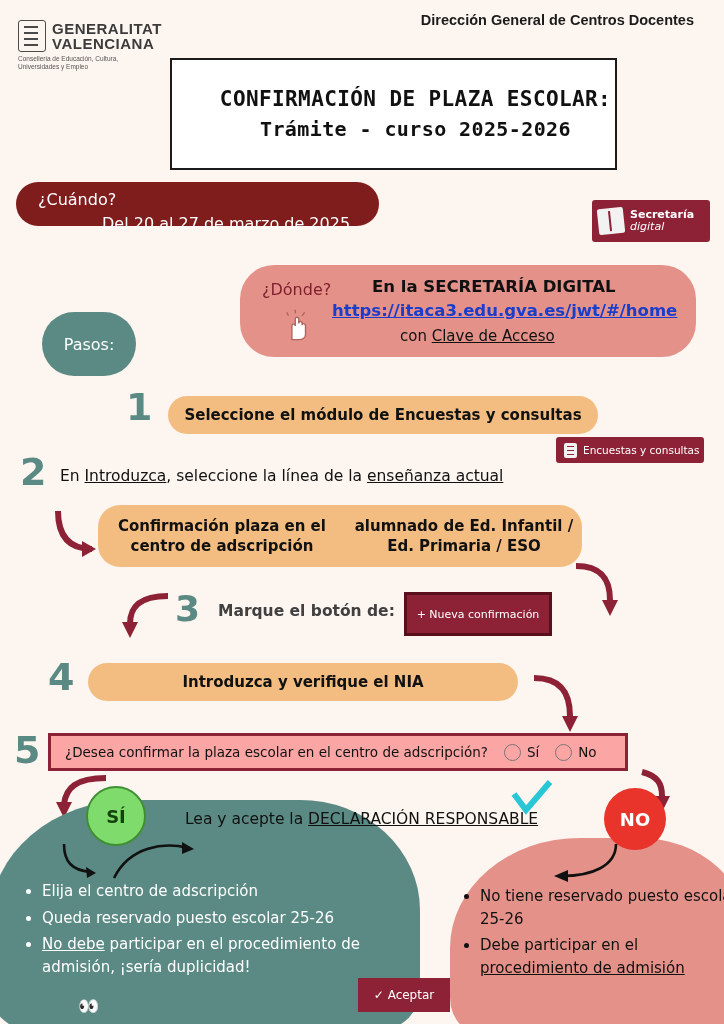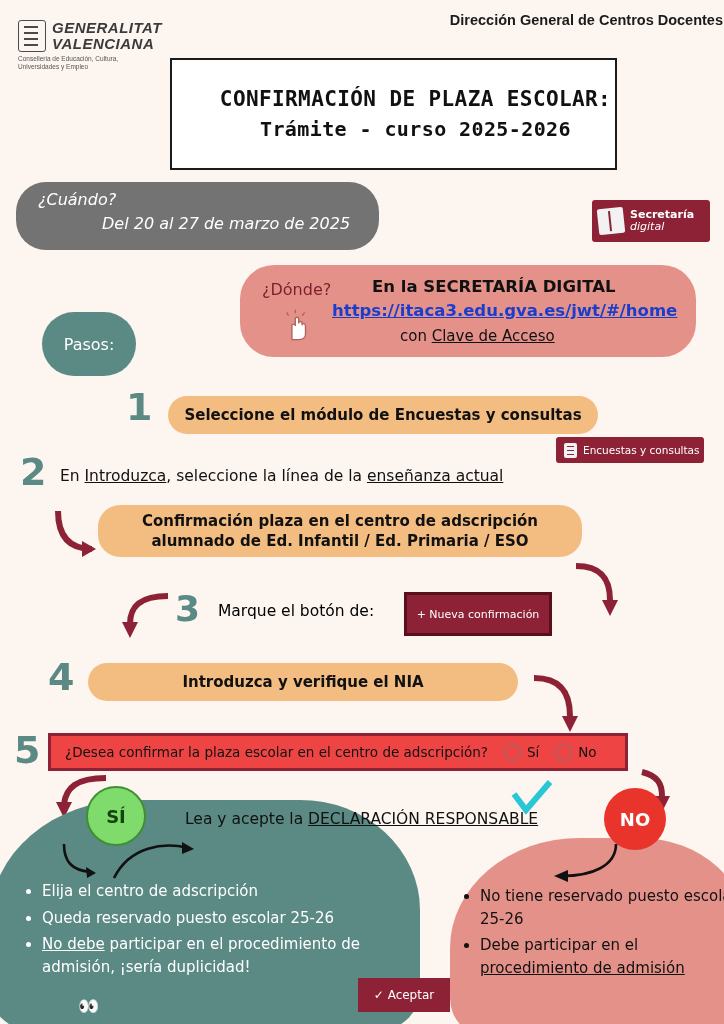--- a/index.html
+++ b/index.html
@@ -23,24 +23,24 @@
     font-size:6.5px;color:#555;line-height:1.25;margin-top:3px;
   }
   .logo-mark{
     width:26px;height:30px;border:1.6px solid #4a4a4a;border-radius:3px;
     display:inline-block;vertical-align:middle;margin-right:6px;position:relative;
   }
   .logo-mark:before{
     content:"";position:absolute;left:5px;top:5px;width:14px;height:1.6px;background:#4a4a4a;
     box-shadow:0 6px 0 #4a4a4a,0 12px 0 #4a4a4a,0 18px 0 #4a4a4a;
   }
-  .logo-row{display:flex;align-items:flex-start;font-style:italic;}
+  .logo-row{display:flex;align-items:flex-end;}
 
   #dept-title{
-    right:1px;top:12px;text-align:right;
+    right:30px;top:12px;text-align:right;
     font-family:"Liberation Sans",sans-serif;
     font-size:14.5px;font-weight:bold;color:#1b1b1b;
   }
 
   
   #banner{
     left:170px;top:58px;width:443px;height:108px;
     border:2.5px solid #1b1b1b;background:#ffffff;border-radius:2px;
     display:flex;align-items:center;justify-content:center;
   }
@@ -53,22 +53,22 @@
   #banner .l2{font-size:20px;font-weight:bold;letter-spacing:.4px;margin-top:4px;}
   .scroll-bar{position:absolute;top:58px;width:18px;height:108px;border:2.5px solid #1b1b1b;background:#fff;}
   .scroll-bar.left{left:170px;}
   .scroll-bar.right{left:595px;}
   .scroll-bar:after{
     content:"";position:absolute;left:6px;top:6px;width:2px;height:96px;background:#1b1b1b;opacity:.6;
   }
 
   
   #cuando{
-    left:16px;top:182px;width:363px;height:68px;
-    background:#737373;border-radius:30px;color:#fff;font-style:italic;
+    left:16px;top:182px;width:363px;height:44px;
+    background:#7f1d1d;border-radius:30px;color:#fff;
   }
   #cuando .q{position:absolute;left:22px;top:8px;font-size:16px;}
   #cuando .v{position:absolute;left:86px;top:32px;font-size:16px;text-align:right;}
 
   
   #sec-badge{
     left:592px;top:200px;width:118px;height:42px;background:#8d2236;border-radius:3px;color:#fff;
     display:flex;align-items:center;padding-left:6px;box-sizing:border-box;
   }
   #sec-badge .book{
@@ -112,36 +112,36 @@
     left:556px;top:437px;width:148px;height:26px;background:#8d2236;border-radius:3px;color:#fff;
     display:flex;align-items:center;font-size:10.5px;padding-left:8px;box-sizing:border-box;
   }
   #tag-enc .sq{width:13px;height:15px;background:#f2f2f2;border-radius:2px;margin-right:6px;position:relative;}
   #tag-enc .sq:after{content:"";position:absolute;left:3px;top:3px;width:7px;height:1.6px;background:#8d2236;box-shadow:0 4px 0 #8d2236,0 8px 0 #8d2236;}
 
   #n2{left:20px;top:450px;font-size:38px;}
   #t2{left:60px;top:467px;font-size:15.5px;color:#111;}
   #t2 u{text-decoration:underline;}
 
-  #b2{left:98px;top:505px;width:484px;height:52px;flex-direction:column;}
+  #b2{left:98px;top:505px;width:484px;height:62px;flex-direction:row;}
   #b2 .r{display:block;}
 
   #n3{left:175px;top:588px;font-size:36px;}
-  #t3{left:218px;top:602px;font-size:15.5px;color:#000000;}
+  #t3{left:218px;top:602px;font-size:15.5px;color:#404040;font-weight:bold;}
   #btn-nueva{
     left:404px;top:592px;width:142px;height:38px;background:#8d2236;border:3px solid #5a0f1c;
     color:#fff;font-size:11px;display:flex;align-items:center;justify-content:center;
   }
 
   #n4{left:48px;top:655px;font-size:38px;}
   #b4{left:88px;top:663px;width:430px;height:38px;}
 
   #n5{left:14px;top:728px;font-size:38px;}
   #q5{
-    left:48px;top:733px;width:580px;height:38px;background:#ef4444;border:3px solid #8d2236;
+    left:48px;top:733px;width:580px;height:38px;background:#fca5a5;border:3px solid #8d2236;
     display:flex;align-items:center;font-size:13.5px;color:#111;box-sizing:border-box;padding-left:14px;
   }
   .radio{
     width:15px;height:15px;border:1.6px solid #777;border-radius:50%;display:inline-block;
     vertical-align:middle;margin:0 6px 0 16px;
   }
 
   
   #si{
     left:86px;top:786px;width:56px;height:56px;border-radius:50%;background:#7fdc6c;

